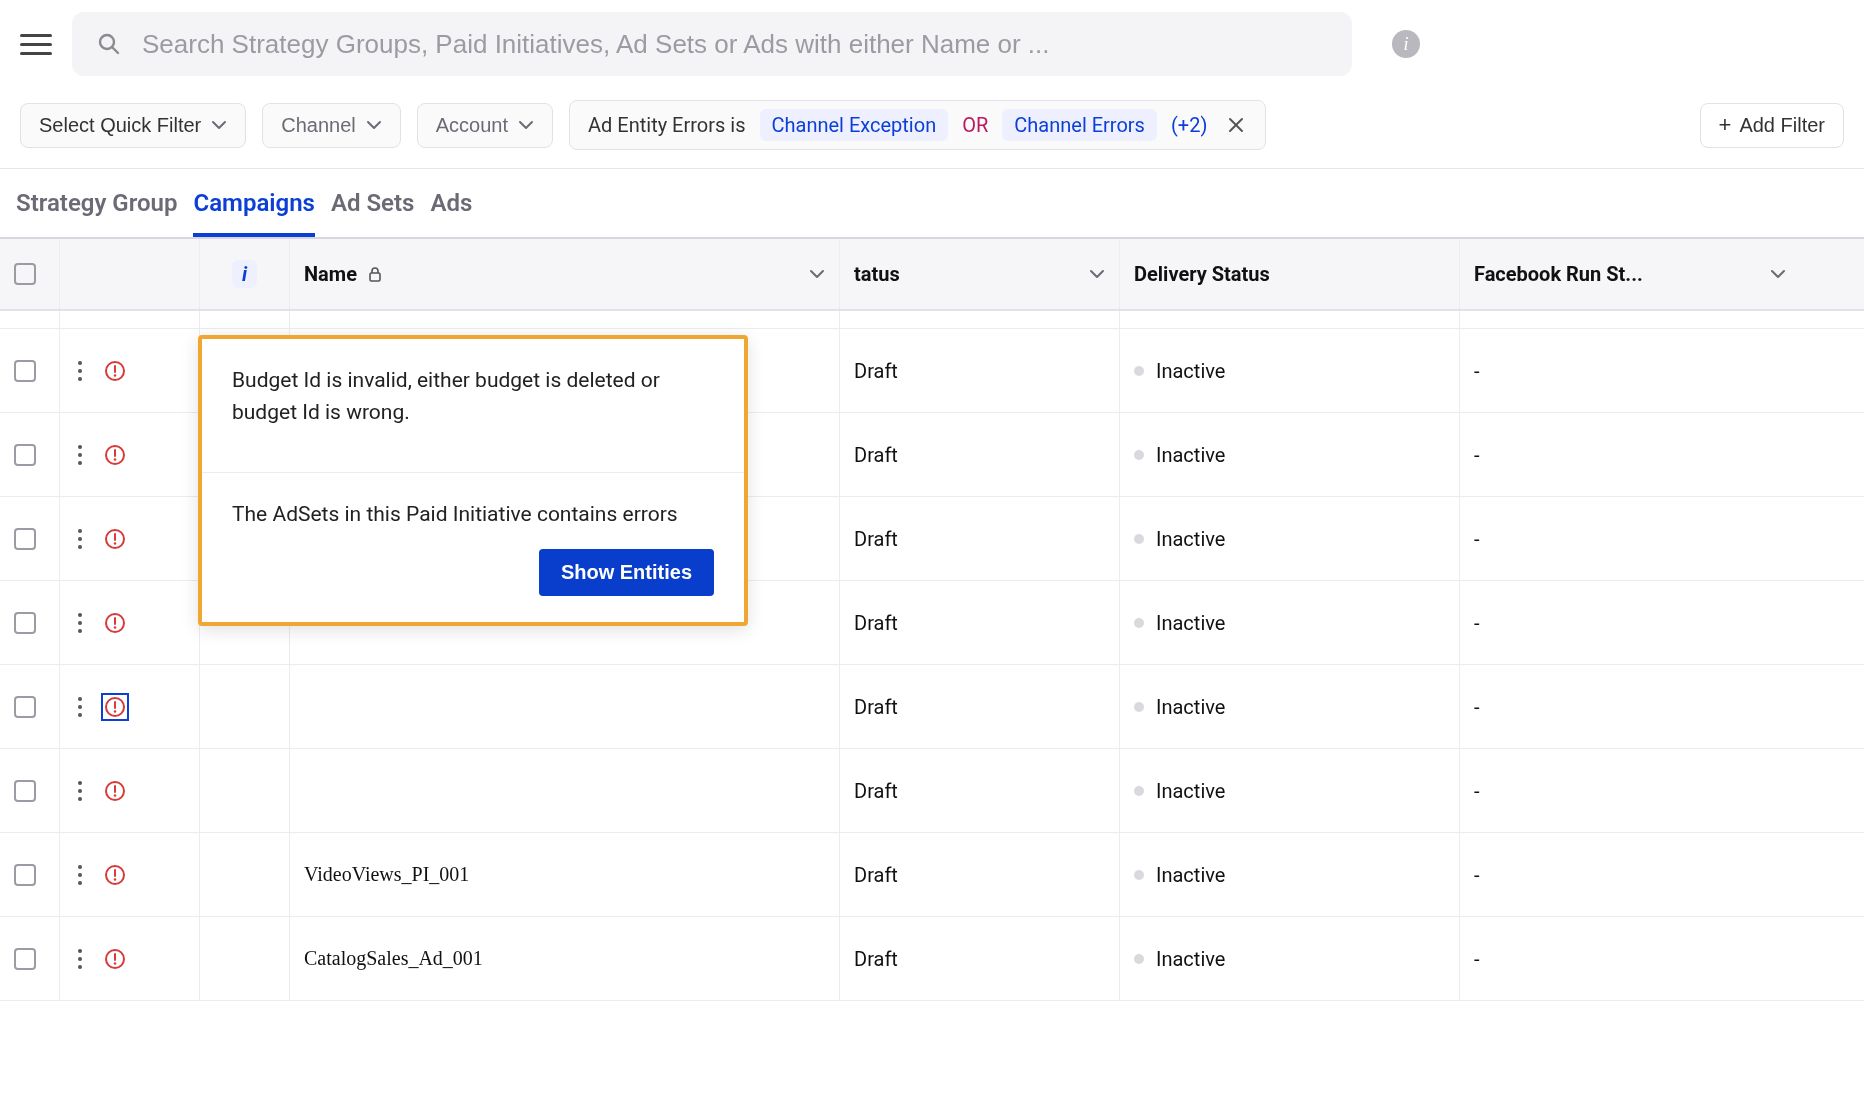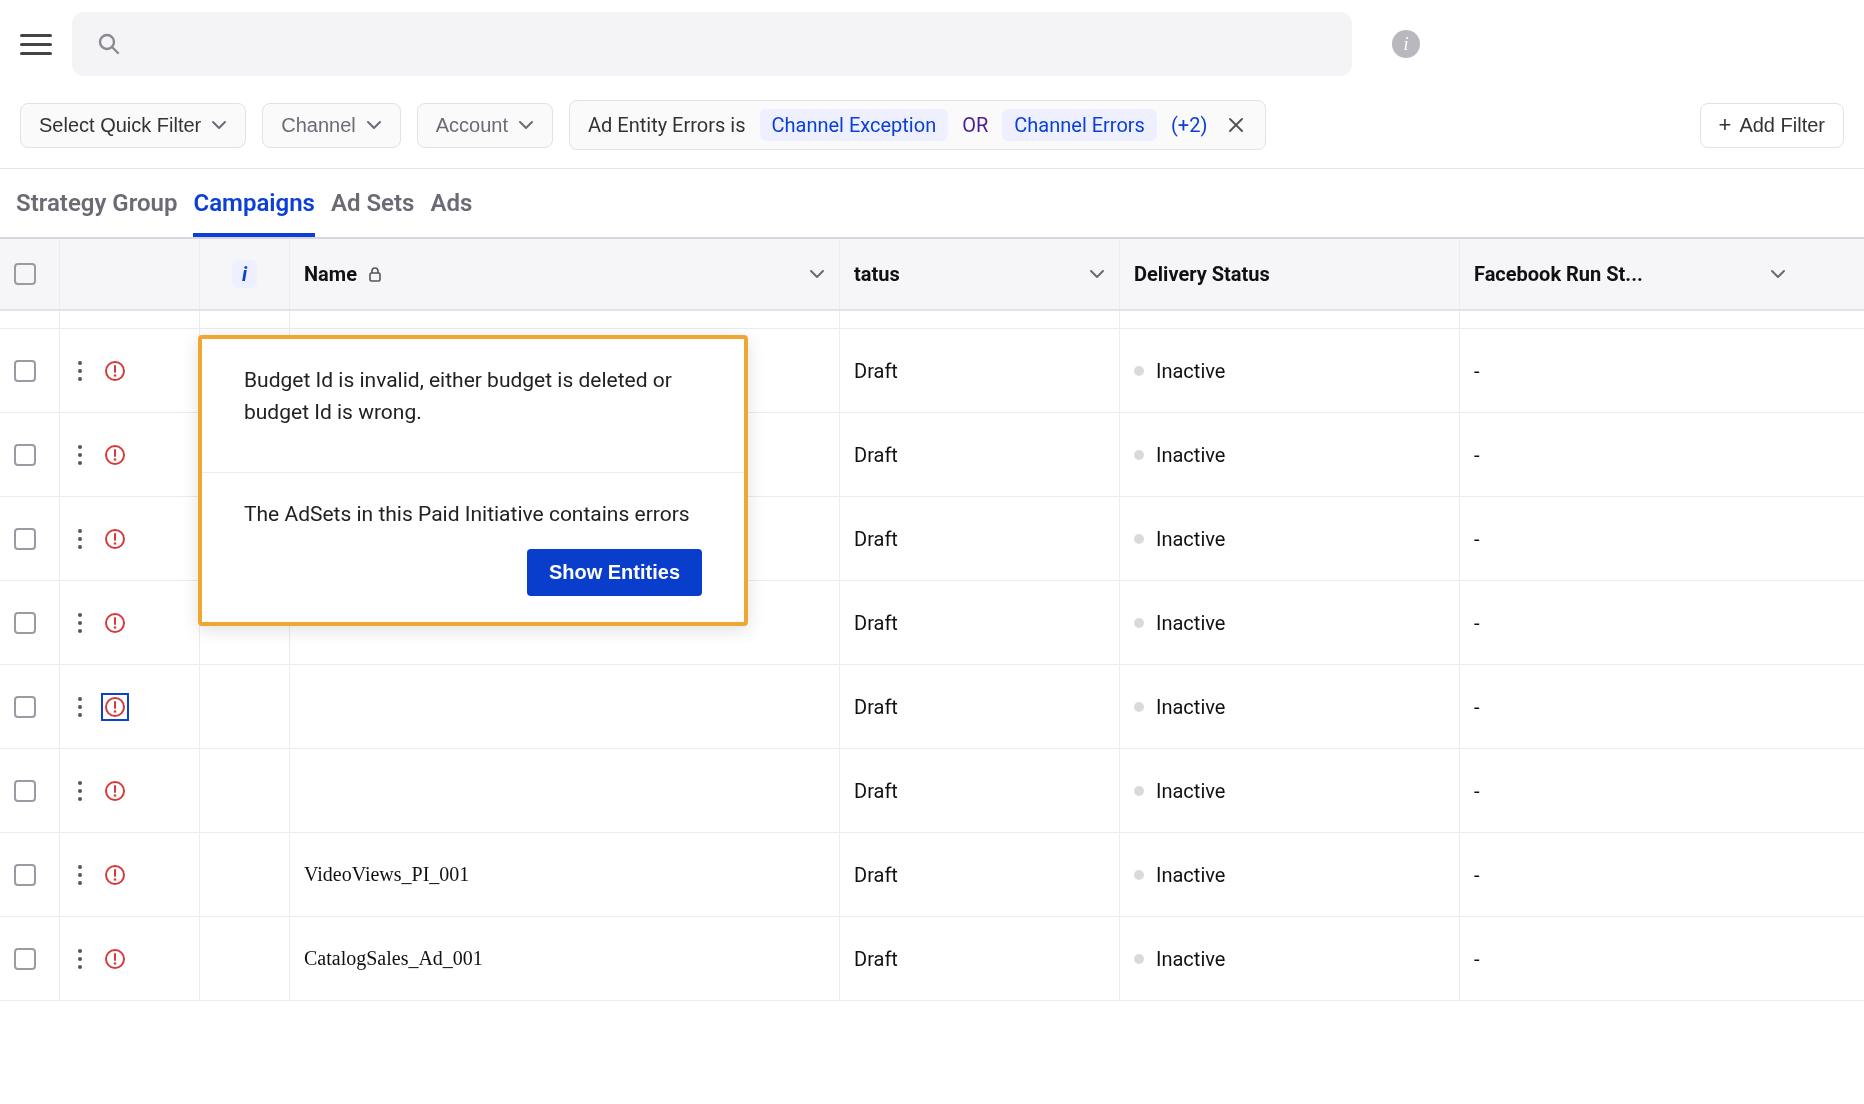--- a/index.html
+++ b/index.html
@@ -96,21 +96,21 @@
     font-size: 20px;
     color: #333;
   }
   .filter-chipbox .lead { padding: 0 4px; }
   .chip {
     background: #eef0ff;
     color: #0b3fd6;
     padding: 4px 12px;
     border-radius: 6px;
   }
-  .or-text { color: #4c1d95; padding: 0 4px; }
+  .or-text { color: #be185d; padding: 0 4px; }
   .plus-count { color: #0b3fd6; padding: 0 4px; }
   .close-x { padding: 0 6px; cursor: pointer; display:inline-flex; }
   .close-x svg { width: 18px; height: 18px; }
 
   .add-filter {
     margin-left: auto;
     display: inline-flex;
     align-items: center;
     gap: 8px;
     border: 1px solid #e2e2e6;
@@ -226,21 +226,21 @@
     left: 198px;
     top: 96px;
     width: 550px;
     background: #fff;
     border: 4px solid #f0a732;
     border-radius: 4px;
     box-shadow: 0 4px 18px rgba(0,0,0,0.12);
     z-index: 10;
   }
   .popover-section {
-    padding: 26px 42px;
+    padding: 26px 30px;
   }
   .popover hr { border: none; border-top: 1px solid #ececef; }
   .popover-text {
     font-size: 21px;
     line-height: 1.5;
     color: #222;
     margin-bottom: 18px;
   }
   .popover-btn-row { text-align: right; }
   .primary-btn {
@@ -291,20 +291,21 @@
     <span></span>
       <span></span>
       <span></span>
   </div>
   <div class="searchbox">
     <span class="search-icon">
         <svg viewBox="0 0 26 26">
           <use href="#svg-search"></use>
         </svg>
       </span>
+    <input class="search-input" type="text" placeholder="Search Strategy Groups, Paid Initiatives, Ad Sets or Ads with either Name or ..." style="">
   </div>
   <span class="info-circle"><svg viewBox="0 0 28 28">
         <use href="#svg-info"></use>
       </svg></span>
 </div>
 
 <div class="filterrow">
   <button class="pill-btn">
     <span>Select Quick Filter</span>
     <span class="chev">

